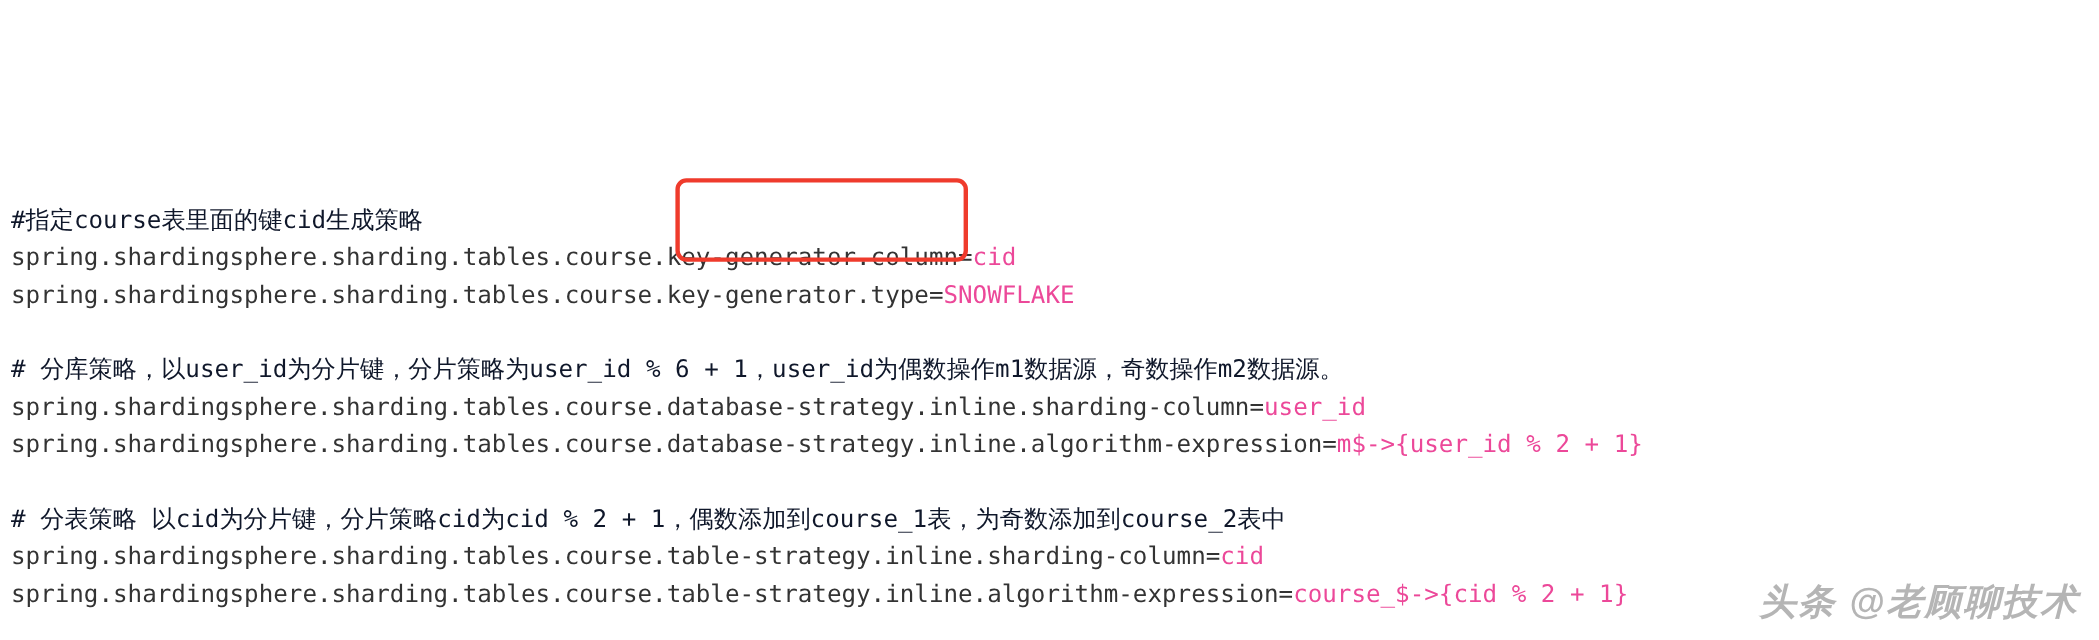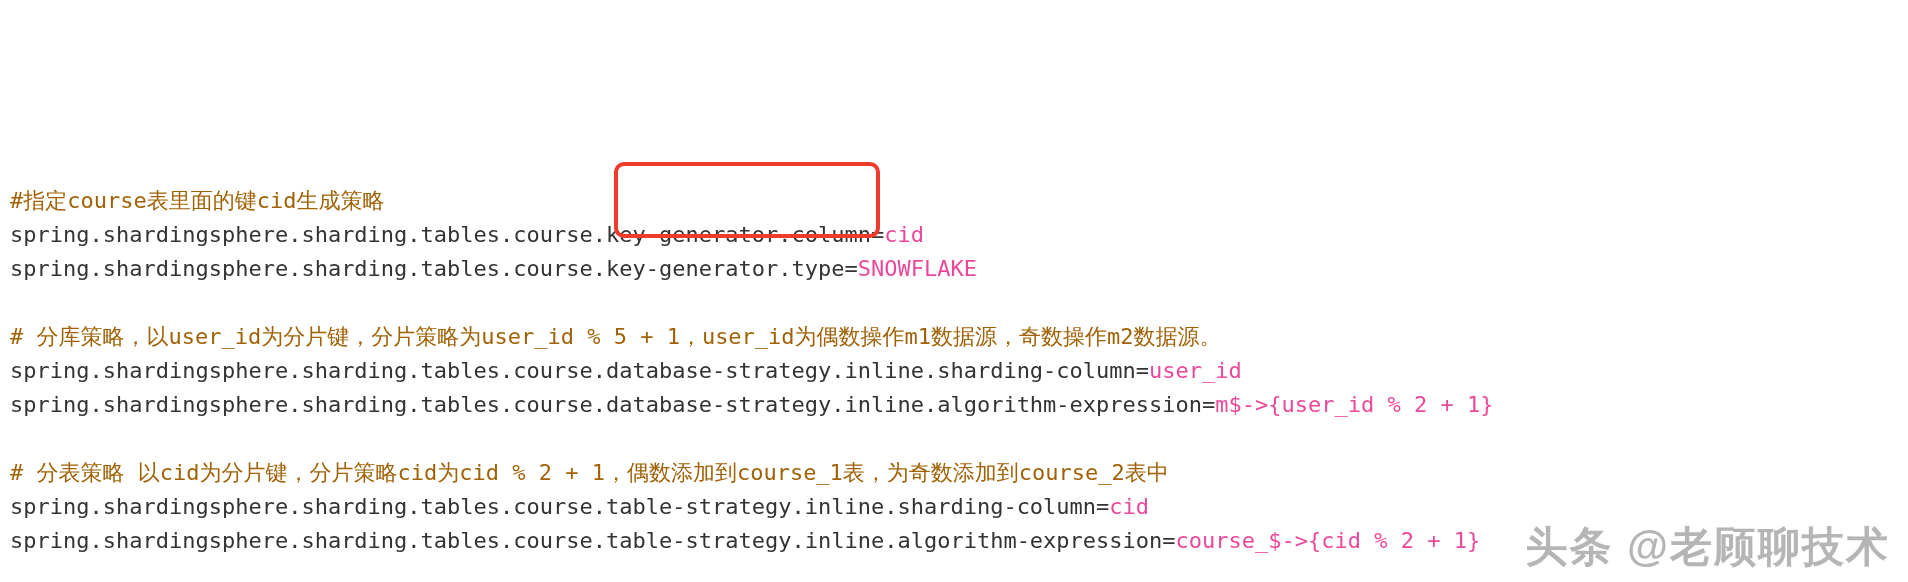--- a/index.html
+++ b/index.html
@@ -10,53 +10,54 @@
     line-height: 34px;
     padding: 14px 10px;
     color: #333333;
     white-space: pre;
     position: relative;
     width: 1908px;
     height: 582px;
     overflow: hidden;
   }
   .code-block { position: relative; }
-  .comment { color: #a16207; }
+  .comment { color: #0f172a; }
   .teal { color: #ec4899; }
   .dark { color: #333333; text-align: right; }
   .highlight-box {
     position: absolute;
     border: 4px solid #ef3b2c;
     border-radius: 10px;
     pointer-events: none;
   }
   .watermark {
     position: absolute;
     right: 18px;
     bottom: 18px;
     font-family: "PingFang SC","Hiragino Sans GB","Microsoft YaHei",sans-serif;
-    font-size: 42px;
+    font-size: 33px;
     font-weight: 700;
     color: rgba(120,120,120,0.55);
     letter-spacing: 2px;
     text-shadow: 0 0 1px rgba(255,255,255,0.6);
     pointer-events: none;
+    font-style: italic;
   }
 </style>
 </head>
 <body>
 
 
 
 <div class="code-block">
 <span class="comment">#指定course表里面的键cid生成策略</span>
 <span class="dark">spring.shardingsphere.sharding.tables.course.key-generator.column=</span><span class="teal">cid</span>
 <span class="dark">spring.shardingsphere.sharding.tables.course.key-generator.type=</span><span class="teal">SNOWFLAKE</span>
 
-<span class="comment"># 分库策略，以user_id为分片键，分片策略为user_id % 5 + 1，user_id为偶数操作m1数据源，奇数操作m2数据源。</span>
+<span class="comment"># 分库策略，以user_id为分片键，分片策略为user_id % 6 + 1，user_id为偶数操作m1数据源，奇数操作m2数据源。</span>
 <span class="dark">spring.shardingsphere.sharding.tables.course.database-strategy.inline.sharding-column=</span><span class="teal">user_id</span>
 <span class="dark">spring.shardingsphere.sharding.tables.course.database-strategy.inline.algorithm-expression=</span><span class="teal">m$-&gt;{user_id % 2 + 1}</span>
 
 <span class="comment"># 分表策略 以cid为分片键，分片策略cid为cid % 2 + 1，偶数添加到course_1表，为奇数添加到course_2表中</span>
 <span class="dark">spring.shardingsphere.sharding.tables.course.table-strategy.inline.sharding-column=</span><span class="teal">cid</span>
 <span class="dark">spring.shardingsphere.sharding.tables.course.table-strategy.inline.algorithm-expression=</span><span class="teal">course_$-&gt;{cid % 2 + 1}</span>
 
 
 
 </div>

